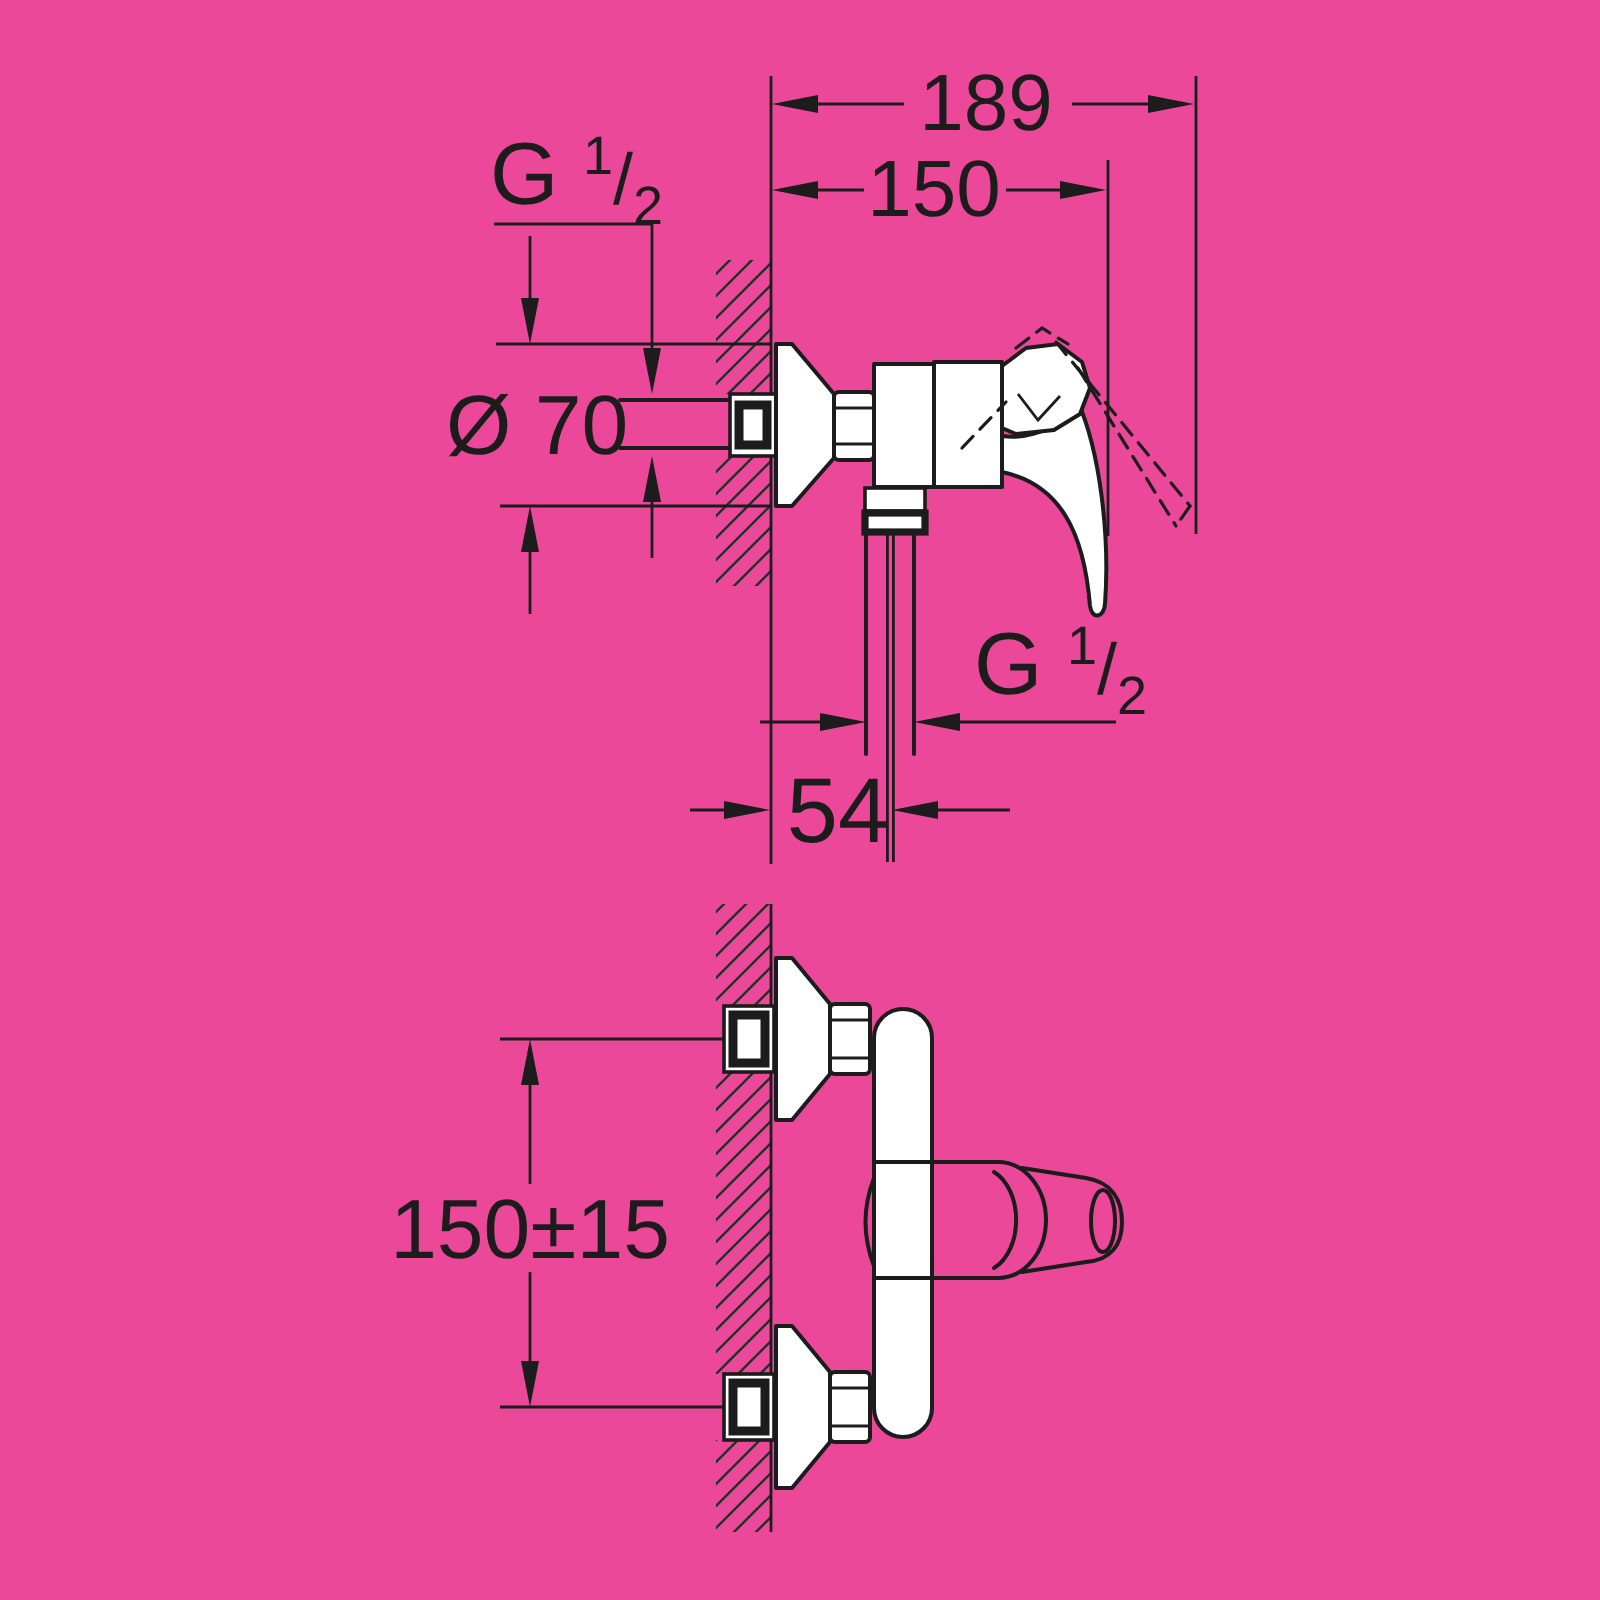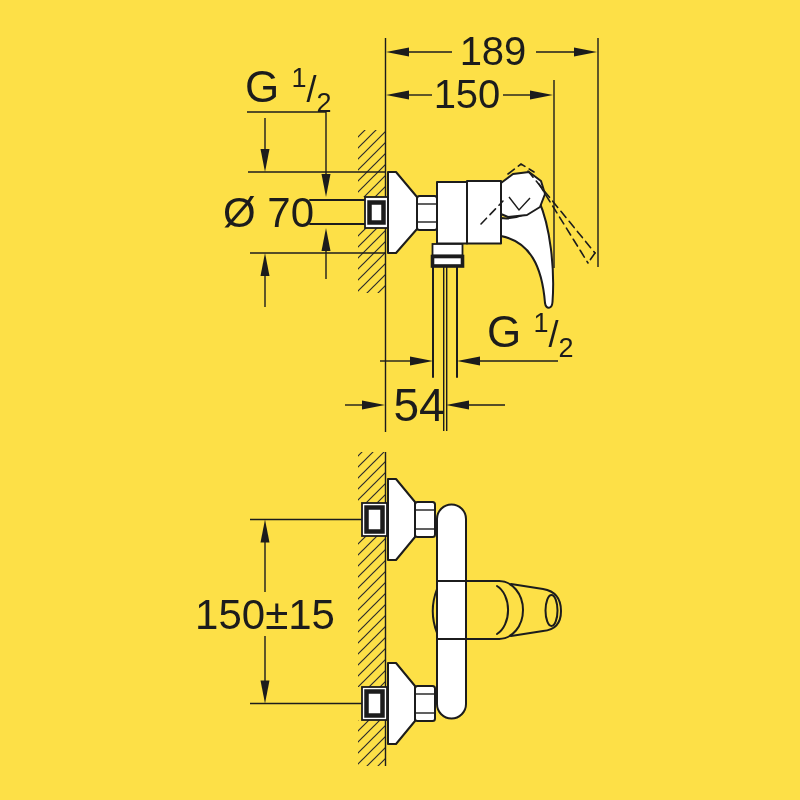--- a/index.html
+++ b/index.html
@@ -1,17 +1,17 @@
 <!DOCTYPE html>
 <html><head>
 <meta charset="utf-8">
 <style>
   html, body { margin: 0; padding: 0; background: #ffffff; }
   .canvas {
-    width: 800px; height: 800px; background: #fde047; position: relative;
+    width: 800px; height: 800px; background: #ec4899; position: relative;
     font-family: "Liberation Sans", sans-serif;
   }
   svg { display: block; }
   text {
     font-family: "Liberation Sans", sans-serif;
     fill: #1c1c1c;
   }
   .outline  { stroke: #1c1c1c; stroke-width: 2;   fill: none; stroke-linecap: round; stroke-linejoin: round; }
   .outline-f{ stroke: #1c1c1c; stroke-width: 2;   fill: #ffffff; stroke-linejoin: round; }
   .thick    { stroke: #1c1c1c; stroke-width: 4.5; fill: #ffffff; }

